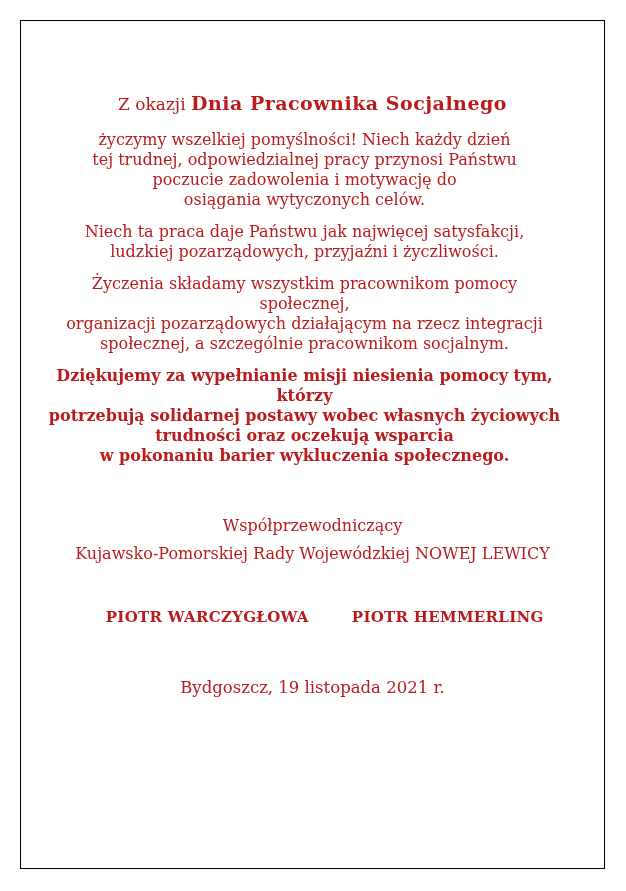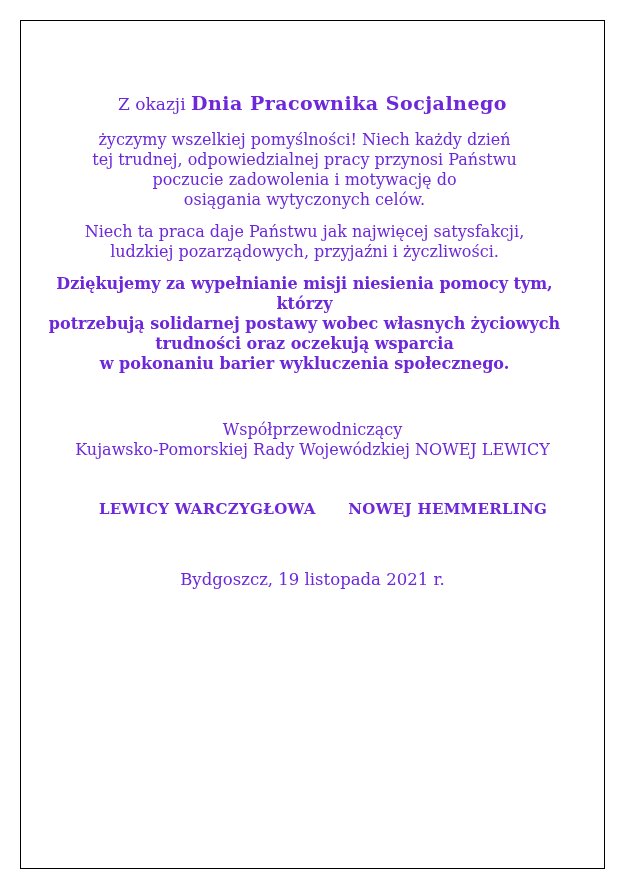--- a/index.html
+++ b/index.html
@@ -6,21 +6,21 @@
     margin: 0;
     padding: 0;
     background: #ffffff;
   }
   .page {
     position: relative;
     width: 626px;
     height: 891px;
     background: #ffffff;
     font-family: "DejaVu Serif", "Liberation Serif", serif;
-    color: #6d28d9;
+    color: #b91c1c;
     overflow: hidden;
   }
   .frame {
     position: absolute;
     left: 20px;
     top: 20px;
     right: 21px;
     bottom: 22px;
     border: 1px solid #000000;
     box-sizing: border-box;
@@ -43,21 +43,21 @@
     line-height: 20px;
     margin: 0 16px 12px 0;
     white-space: pre-line;
   }
   .para.last-wish {
     margin-bottom: 0;
     font-weight: bold;
   }
   .signature-role {
     font-size: 16px;
-    line-height: 20px;
+    line-height: 28px;
     margin: 46px 0 0 0;
     white-space: pre-line;
   }
   .names-row {
     display: flex;
     margin-top: 40px;
     padding: 0 10px 0 40px;
     font-weight: bold;
     font-size: 15px;
     letter-spacing: 0.3px;
@@ -81,30 +81,33 @@
     <h1 class="heading"><span>Z okazji</span> <span class="occasion">Dnia Pracownika Socjalnego</span></h1>
 
     <p class="para">życzymy wszelkiej pomyślności! Niech każdy dzień
 tej trudnej, odpowiedzialnej pracy przynosi Państwu
 poczucie zadowolenia i motywację do
 osiągania wytyczonych celów.</p>
 
     <p class="para">Niech ta praca daje Państwu jak najwięcej satysfakcji,
 ludzkiej pozarządowych, przyjaźni i życzliwości.</p>
 
+    <p class="para">Życzenia składamy wszystkim pracownikom pomocy społecznej,
+organizacji pozarządowych działającym na rzecz integracji
+społecznej, a szczególnie pracownikom socjalnym.</p>
 
     <p class="para last-wish">Dziękujemy za wypełnianie misji niesienia pomocy tym, którzy
 potrzebują solidarnej postawy wobec własnych życiowych
 trudności oraz oczekują wsparcia
 w pokonaniu barier wykluczenia społecznego.</p>
 
     <p class="signature-role">Współprzewodniczący
 Kujawsko-Pomorskiej Rady Wojewódzkiej NOWEJ LEWICY</p>
 
     <div class="names-row">
-      <span class="name-cell">LEWICY WARCZYGŁOWA</span>
-      <span class="name-cell">NOWEJ HEMMERLING</span>
+      <span class="name-cell">PIOTR WARCZYGŁOWA</span>
+      <span class="name-cell">PIOTR HEMMERLING</span>
     </div>
 
     <p class="dateline">Bydgoszcz, 19 listopada 2021 r.</p>
 
   </div>
 </div>
 
 </body></html>

